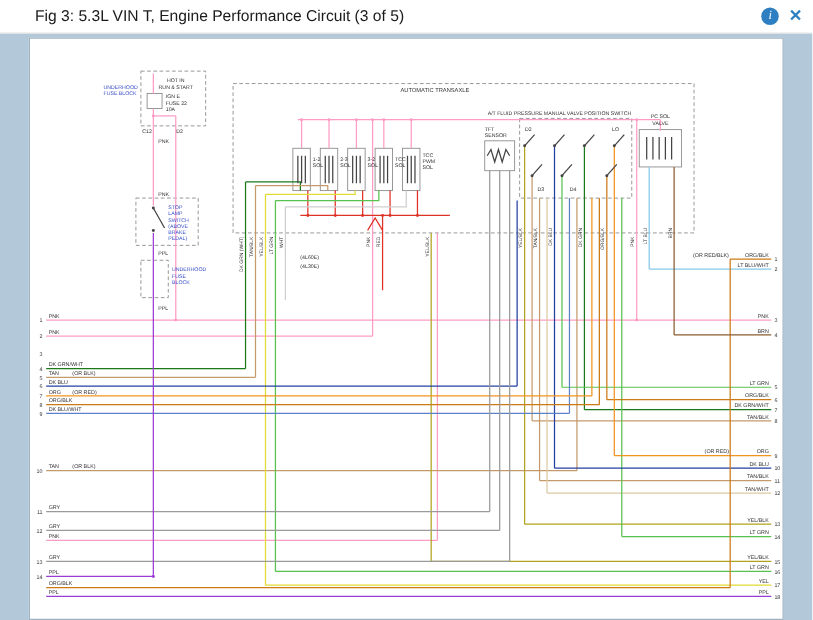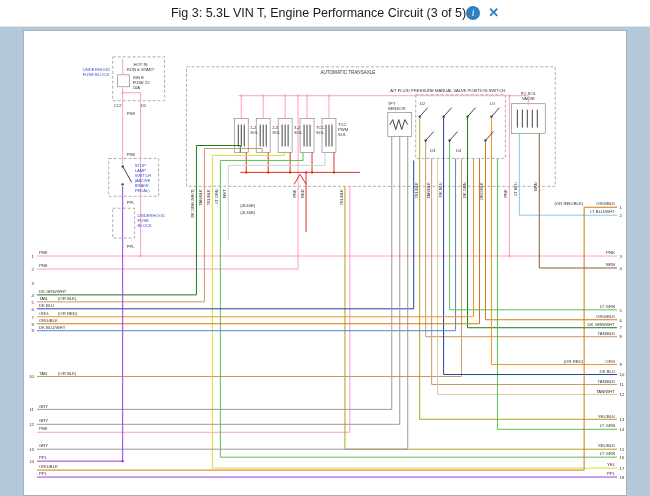--- a/index.html
+++ b/index.html
@@ -1,19 +1,19 @@
 <!DOCTYPE html>
 <html><head>
 <meta charset="utf-8">
 <style>
   * { margin:0; padding:0; box-sizing:border-box; }
   html,body { width:650px; height:496px; overflow:hidden; background:#fff;
               font-family:"Liberation Sans", sans-serif; }
   .titlebar { height:27px; background:#fff; display:flex; align-items:center;
-              justify-content:center; padding:0 8px 0 28px;
+              justify-content:space-between; padding:0 8px 0 28px;
               border-bottom:1px solid #e3e3e3; }
   .title { font-size:12.5px; color:#1b1b1b; white-space:nowrap; }
   .icons { display:flex; gap:8px; align-items:center; }
   .info  { width:14px; height:14px; border-radius:50%; background:#2d7fc1; color:#fff;
            font-size:10px; font-style:italic; font-family:"Liberation Serif",serif;
            text-align:center; line-height:14px; cursor:pointer; }
   .close { color:#2d7fc1; font-size:13px; font-weight:bold; cursor:pointer; line-height:14px; }
   .canvas { position:relative; height:469px; background:#b3c9da; }
   .page { position:absolute; left:23px; top:3px; width:604px; height:466px;
           background:#fff; border:1px solid #9fb3c2; }

